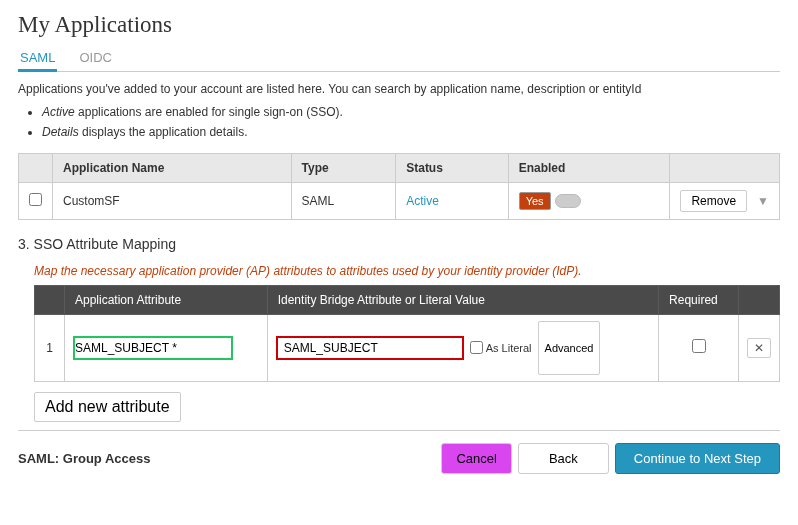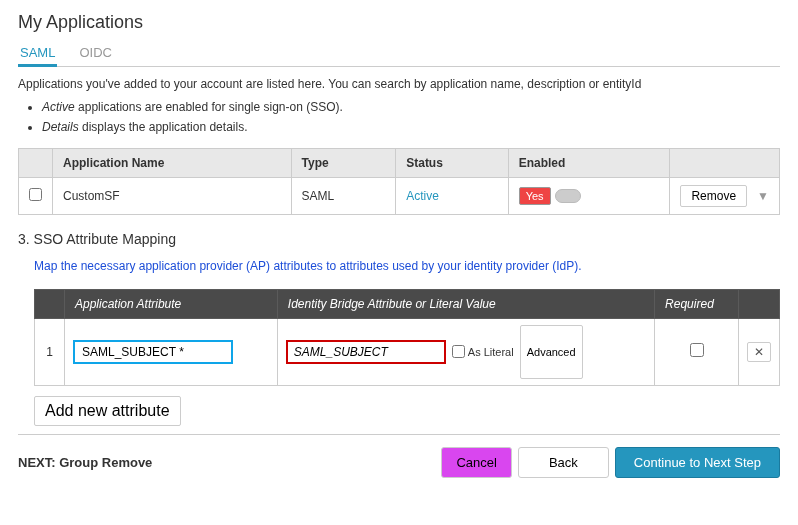--- a/index.html
+++ b/index.html
@@ -11,24 +11,25 @@
       width: 798px;
       min-height: 525px;
       overflow: hidden;
     }
 
     .page-container {
       padding: 12px 18px;
     }
 
     .page-title {
-      font-size: 18px;
+      font-size: 23px;
       font-weight: normal;
       color: #333;
       margin-bottom: 6px;
+      font-family: Liberation Serif, serif;
     }
 
     .tabs {
       display: flex;
       gap: 20px;
       border-bottom: 1px solid #ccc;
       margin-bottom: 10px;
     }
 
     .tab {
@@ -102,21 +103,21 @@
       color: #2596be;
     }
 
     .toggle-container {
       display: flex;
       align-items: center;
       gap: 4px;
     }
 
     .toggle-yes {
-      background: #ef4444;
+      background: #c2410c;
       color: #fff;
       border: 1px solid #999;
       padding: 2px 6px;
       font-size: 11px;
       border-radius: 2px;
       cursor: pointer;
     }
 
     .toggle-slider {
       width: 26px;
@@ -145,55 +146,55 @@
 
     .section-title {
       font-size: 14px;
       font-weight: normal;
       color: #333;
       margin-bottom: 12px;
     }
 
     .section-subtitle {
       font-size: 12px;
-      color: #1d4ed8;
-      margin-bottom: 16px;
+      color: #c2410c;
+      margin-bottom: 7px;
+      font-style: italic;
     }
 
     .attr-table {
       width: 100%;
       border-collapse: collapse;
       border: 1px solid #ccc;
       margin-bottom: 10px;
     }
 
     .attr-table thead tr {
       background: #4a4a4a;
       color: #fff;
-      font-style: italic;
     }
 
     .attr-table th {
       padding: 7px 10px;
       text-align: left;
       font-weight: normal;
       font-size: 12px;
       border: 1px solid #5a5a5a;
     }
 
     .attr-table td {
       padding: 6px 8px;
       font-size: 12px;
       border: 1px solid #ccc;
       vertical-align: middle;
     }
 
     .attr-input {
-      border: 2px solid #0ea5e9;
-      padding: 3px 7px;
+      border: 2px solid #22c55e;
+      padding: 3px 0;
       font-size: 12px;
       width: 100%;
       outline: none;
     }
 
     .attr-input-normal {
       border: 2px solid #cc0000;
       padding: 3px 6px;
       font-size: 12px;
       width: 100%;
@@ -380,21 +381,21 @@
         </tr>
       </thead>
       <tbody>
         <tr>
           <td class="row-num">1</td>
           <td>
             <input type="text" class="attr-input" value="SAML_SUBJECT *" style="width: 160px;">
           </td>
           <td>
             <div style="display:flex;align-items:center;gap:6px;">
-              <input type="text" class="attr-input-normal" value="SAML_SUBJECT" style="width: 160px; font-style: italic;">
+              <input type="text" class="attr-input-normal" value="SAML_SUBJECT" style="width: 188px;">
               <label class="as-literal-label">
                 <input type="checkbox" style="margin: 0px;">
                 <span>As Literal</span>
               </label>
               <button class="advanced-btn">Advanced</button>
             </div>
           </td>
           <td style="text-align:center;">
             <input type="checkbox" class="required-checkbox" style="">
           </td>
@@ -403,21 +404,21 @@
           </td>
         </tr>
       </tbody>
     </table>
 
     <button class="add-attr-btn">Add new attribute</button>
   </div>
 
   <div class="footer-bar">
     <div class="next-label">
-      <span>NEXT: Group Remove</span>
+      <span>SAML: Group Access</span>
     </div>
     <div class="footer-actions">
       <button class="cancel-btn">Cancel</button>
       <button class="back-btn">Back</button>
       <button class="continue-btn">Continue to Next Step</button>
     </div>
   </div>
 
 </div>
 

